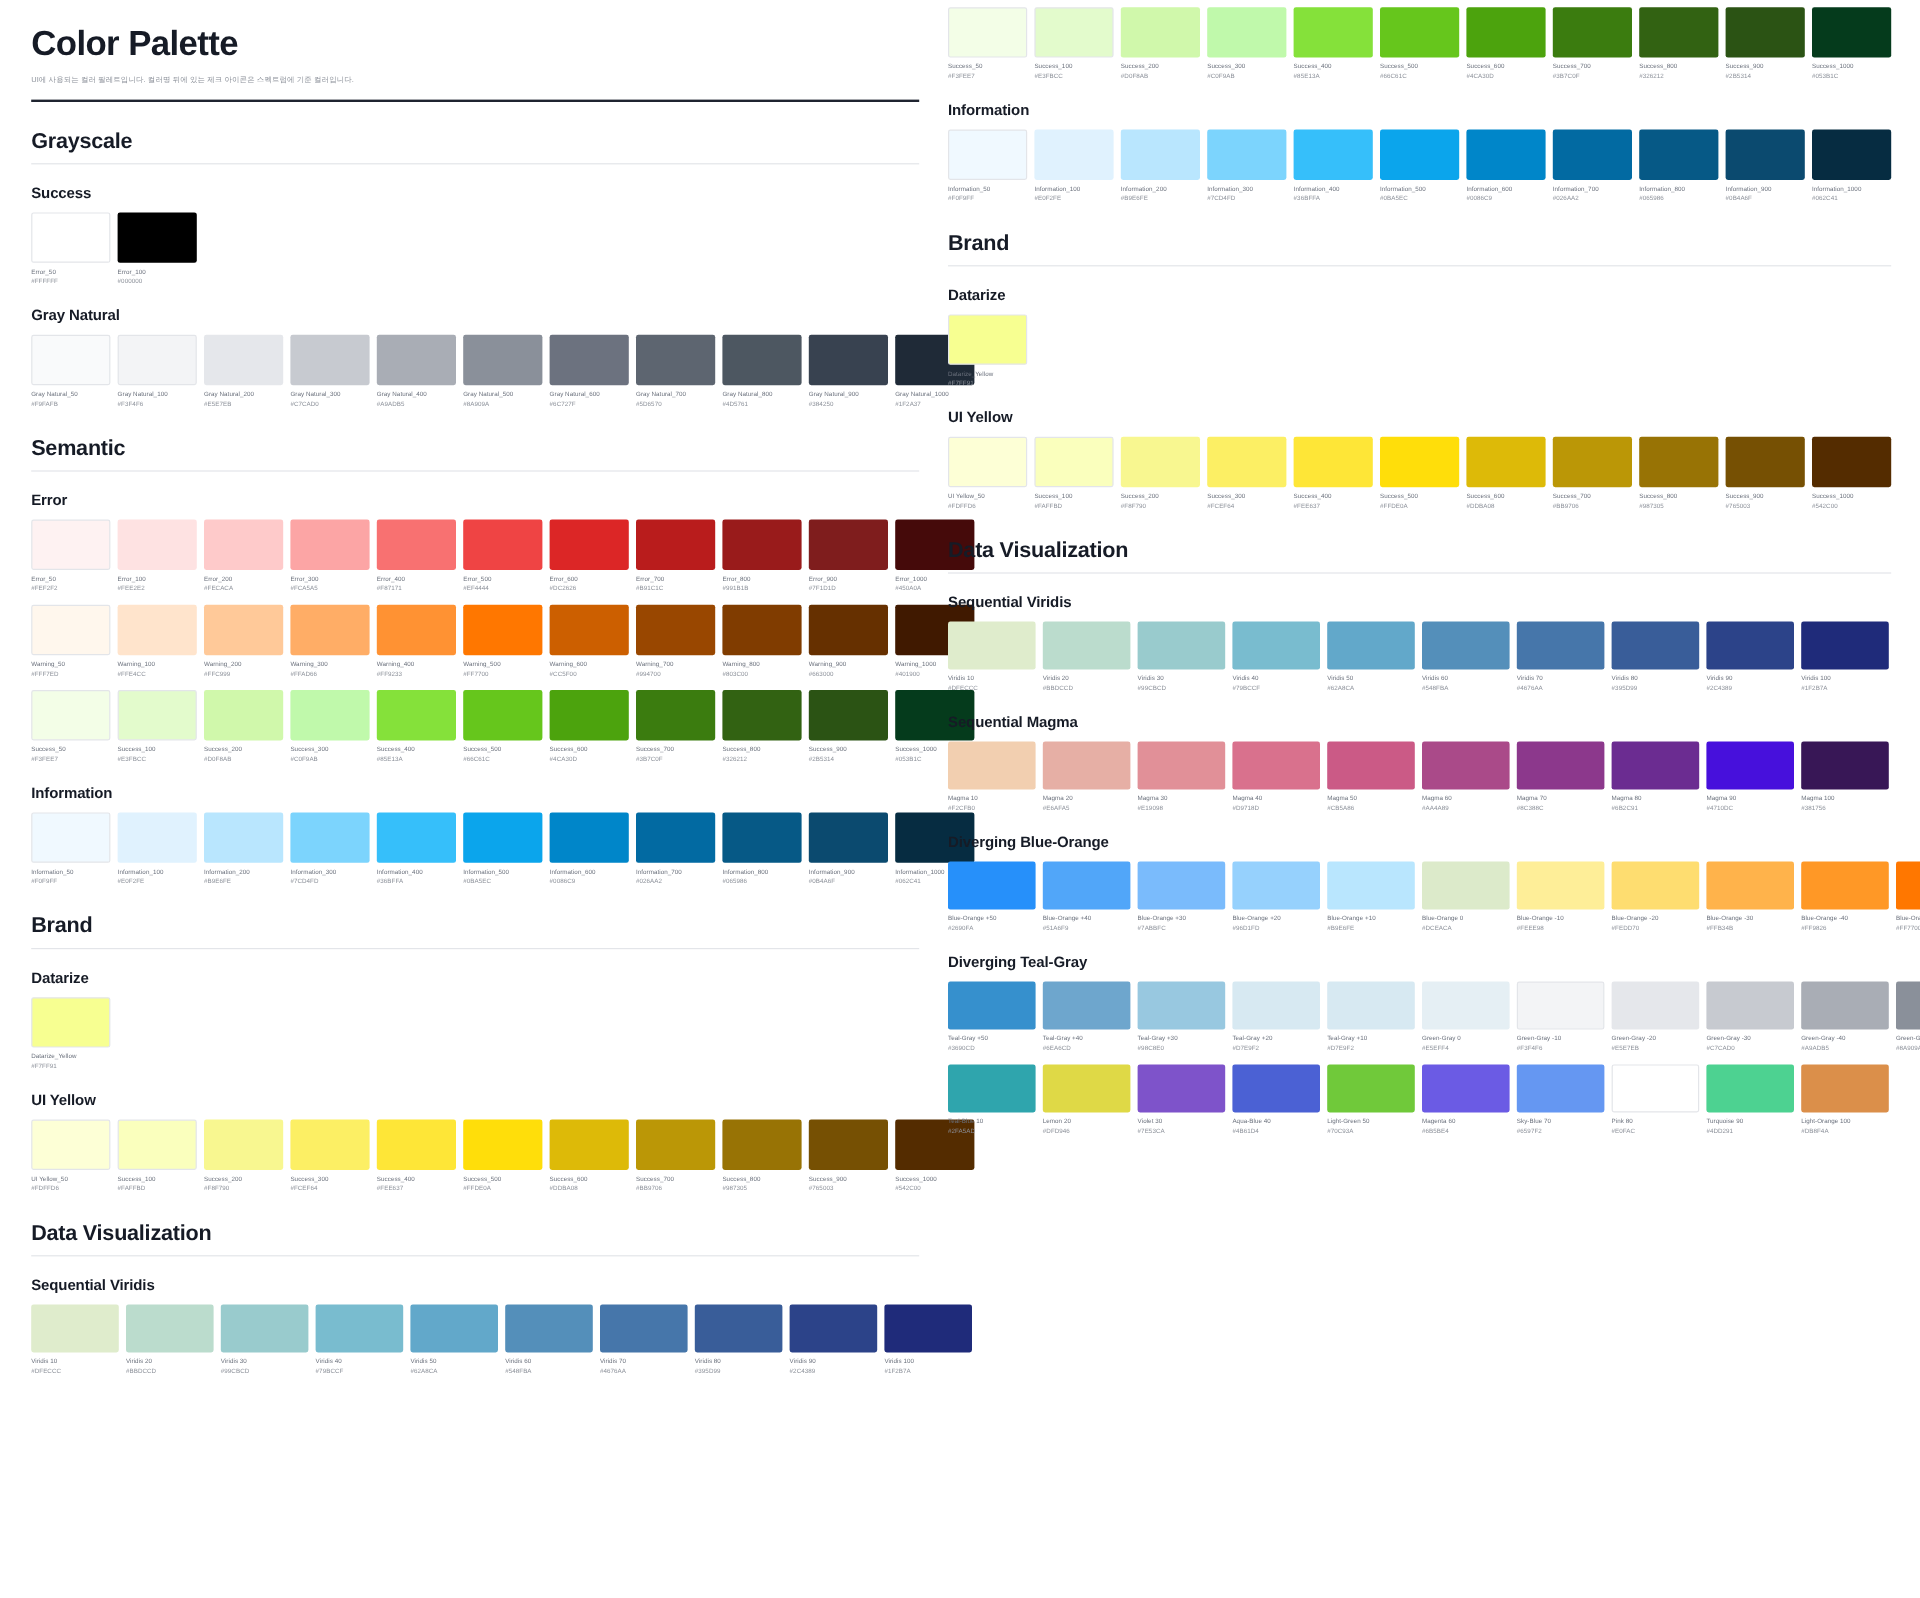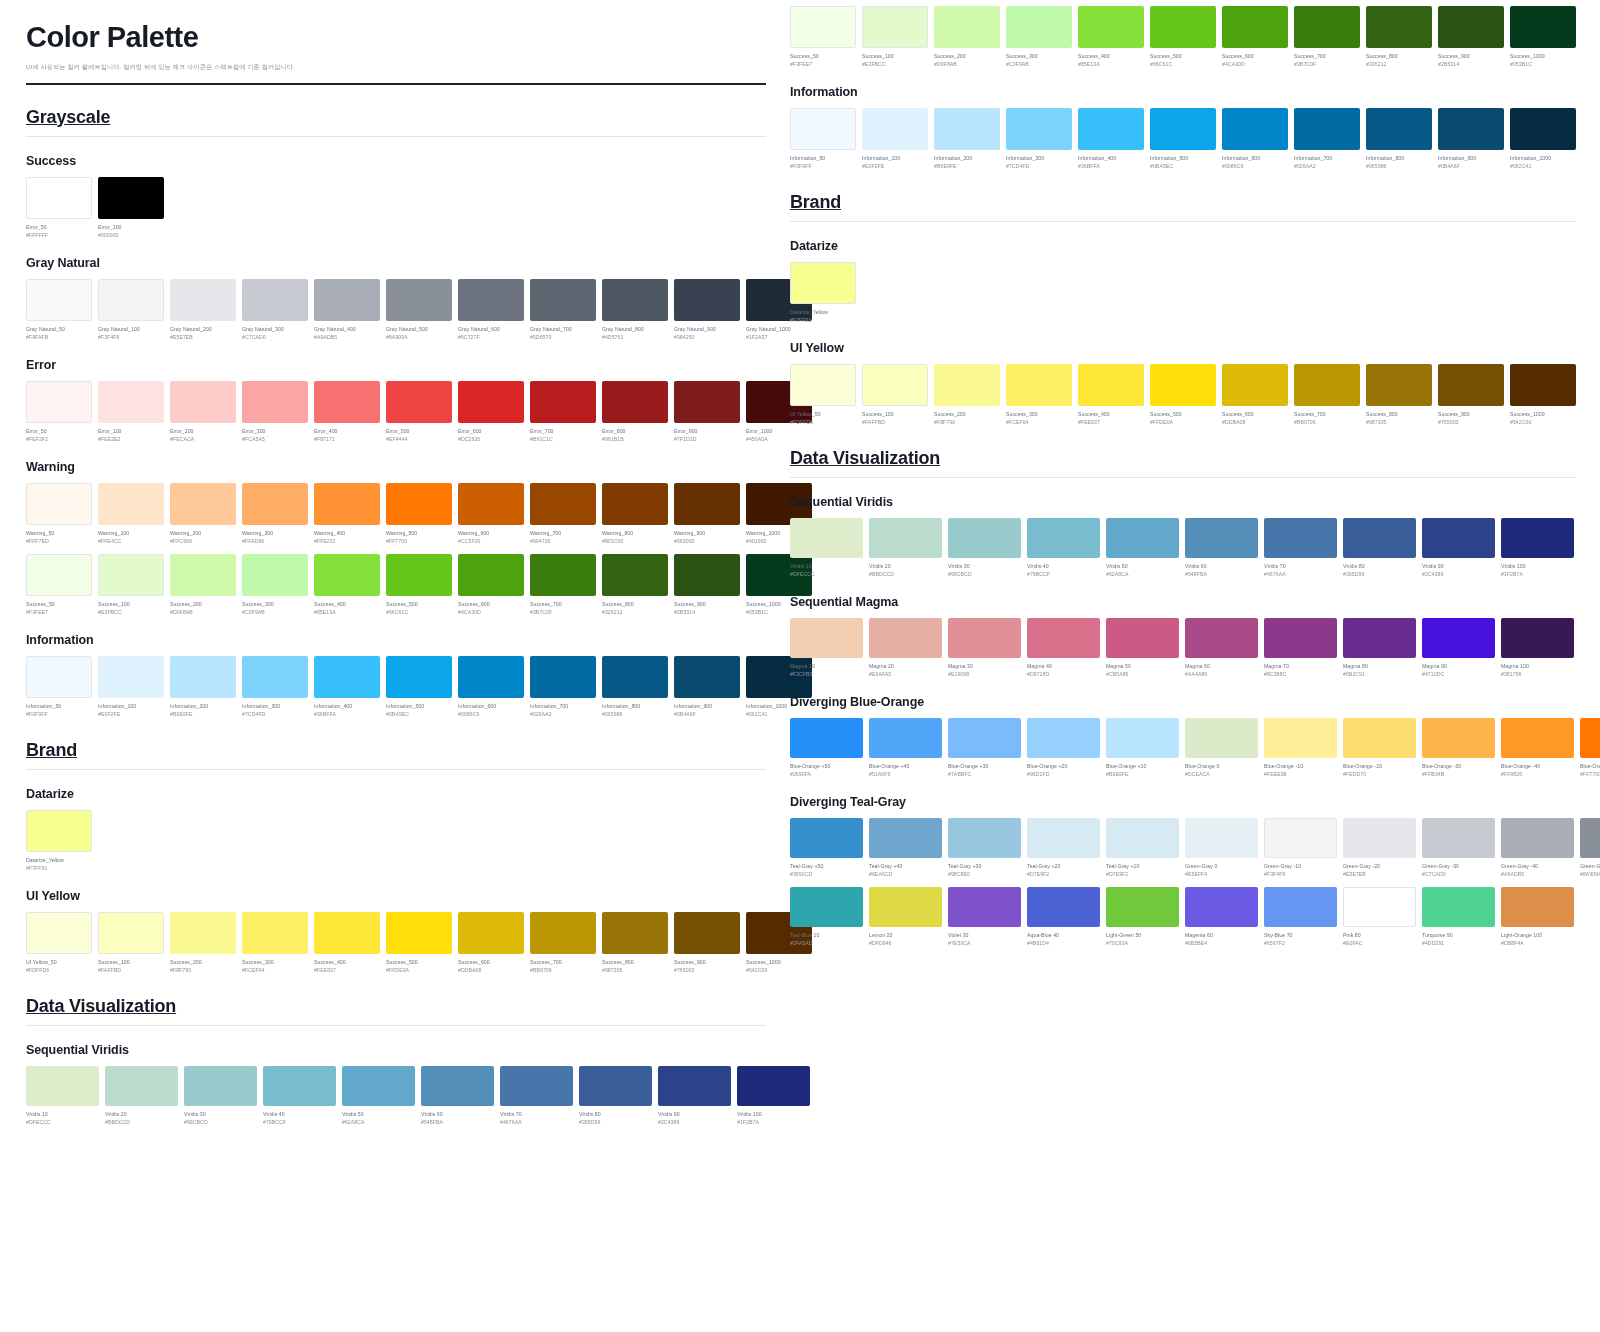--- a/index.html
+++ b/index.html
@@ -47,21 +47,20 @@
     width: 100%;
   }
   .h2 {
     font-size: 18px;
     font-weight: bold;
     color: #161b26;
     letter-spacing: -0.2px;
   }
   .h2-wrap {
     padding-top: 22px;
-    text-decoration: underline;
   }
   .h2-rule {
     margin-top: 8px;
     border-top: 1px solid #e3e5e9;
     width: 100%;
   }
   .h3 {
     font-size: 12.5px;
     font-weight: bold;
     color: #161b26;
@@ -202,20 +201,24 @@
           <div class="nm">Gray Natural_900</div>
           <div class="hx">#384250</div>
         </div>
         <div class="sw">
           <div class="chip" style="background: rgb(31, 42, 55);"></div>
           <div class="nm">Gray Natural_1000</div>
           <div class="hx">#1F2A37</div>
         </div>
       </div>
 
+    <div class="h2-wrap">
+      <div class="h2">Semantic</div>
+      <div class="h2-rule"></div>
+    </div>
 
     <div class="h3-wrap">
       <div class="h3">Error</div>
     </div>
     <div class="row">
         <div class="sw">
           <div class="chip bordered" style="background: rgb(254, 242, 242);"></div>
           <div class="nm">Error_50</div>
           <div class="hx">#FEF2F2</div>
         </div>
@@ -264,23 +267,20 @@
           <div class="nm">Error_900</div>
           <div class="hx">#7F1D1D</div>
         </div>
         <div class="sw">
           <div class="chip" style="background: rgb(69, 10, 10);"></div>
           <div class="nm">Error_1000</div>
           <div class="hx">#450A0A</div>
         </div>
       </div>
 
-    <div class="h3-wrap">
-      <div class="h3">Warning</div>
-    </div>
     <div class="row">
         <div class="sw">
           <div class="chip bordered" style="background: rgb(255, 247, 237);"></div>
           <div class="nm">Warning_50</div>
           <div class="hx">#FFF7ED</div>
         </div>
         <div class="sw">
           <div class="chip" style="background: rgb(255, 228, 204);"></div>
           <div class="nm">Warning_100</div>
           <div class="hx">#FFE4CC</div>

